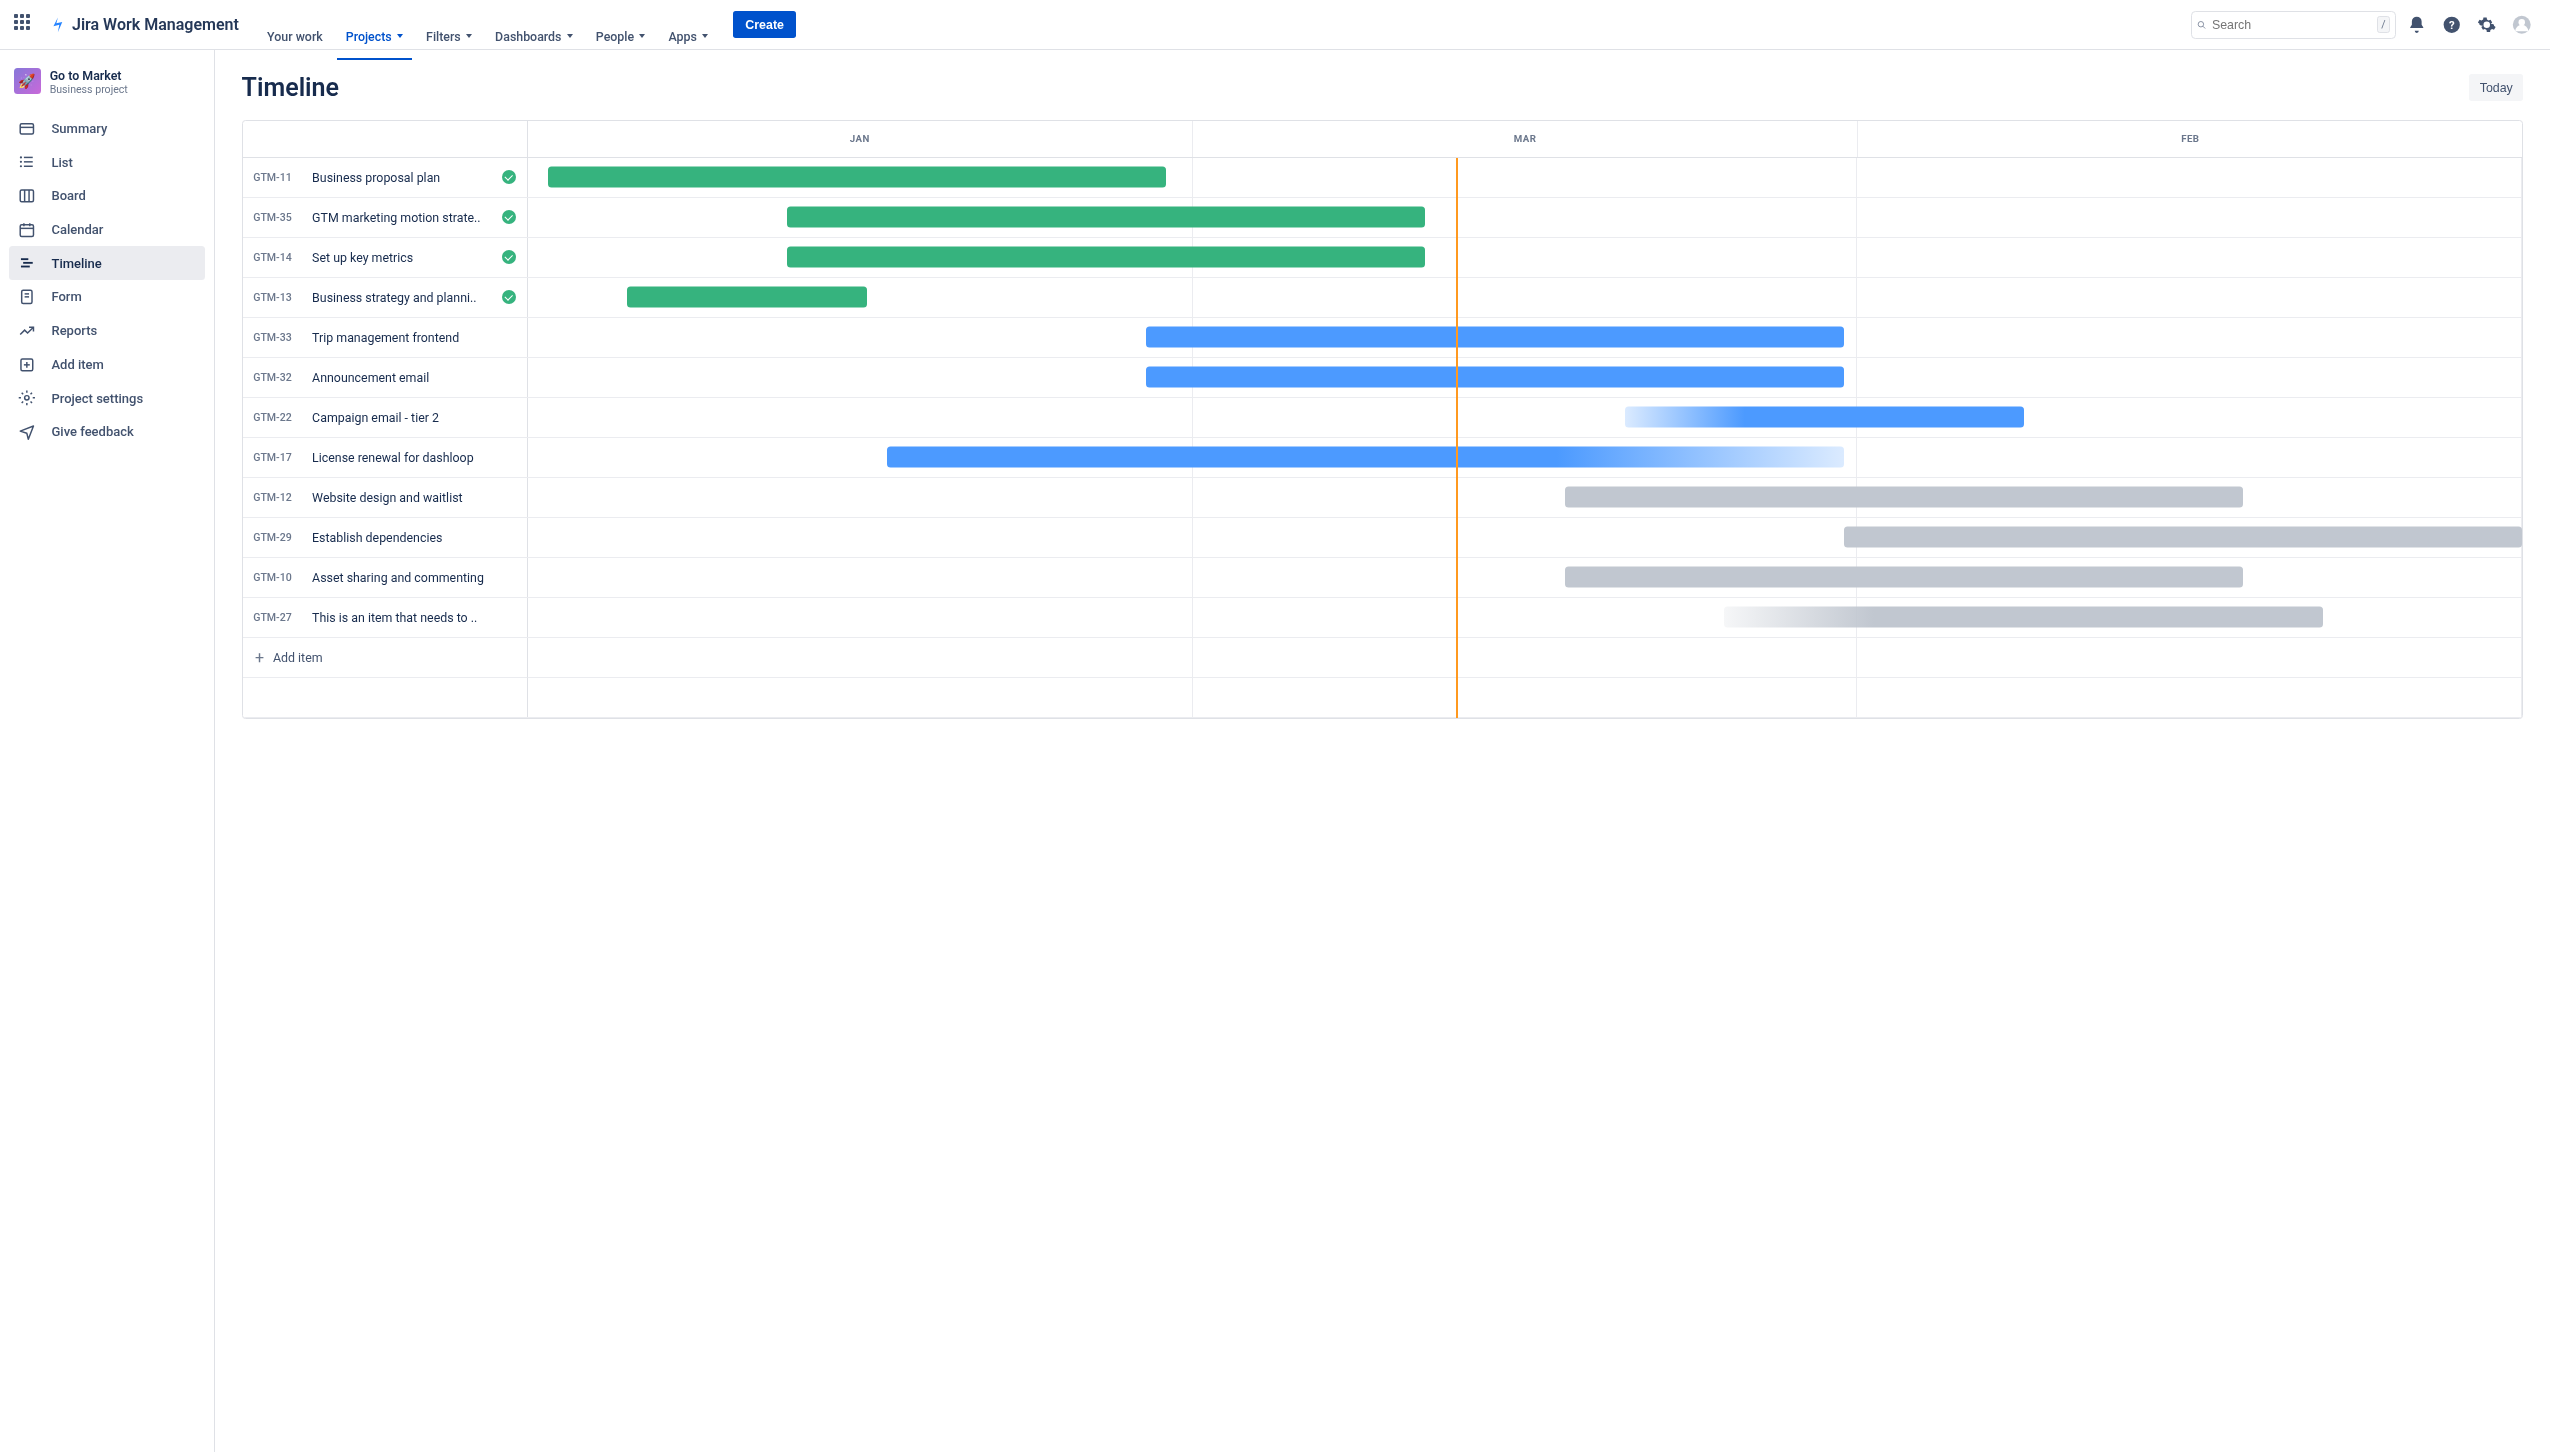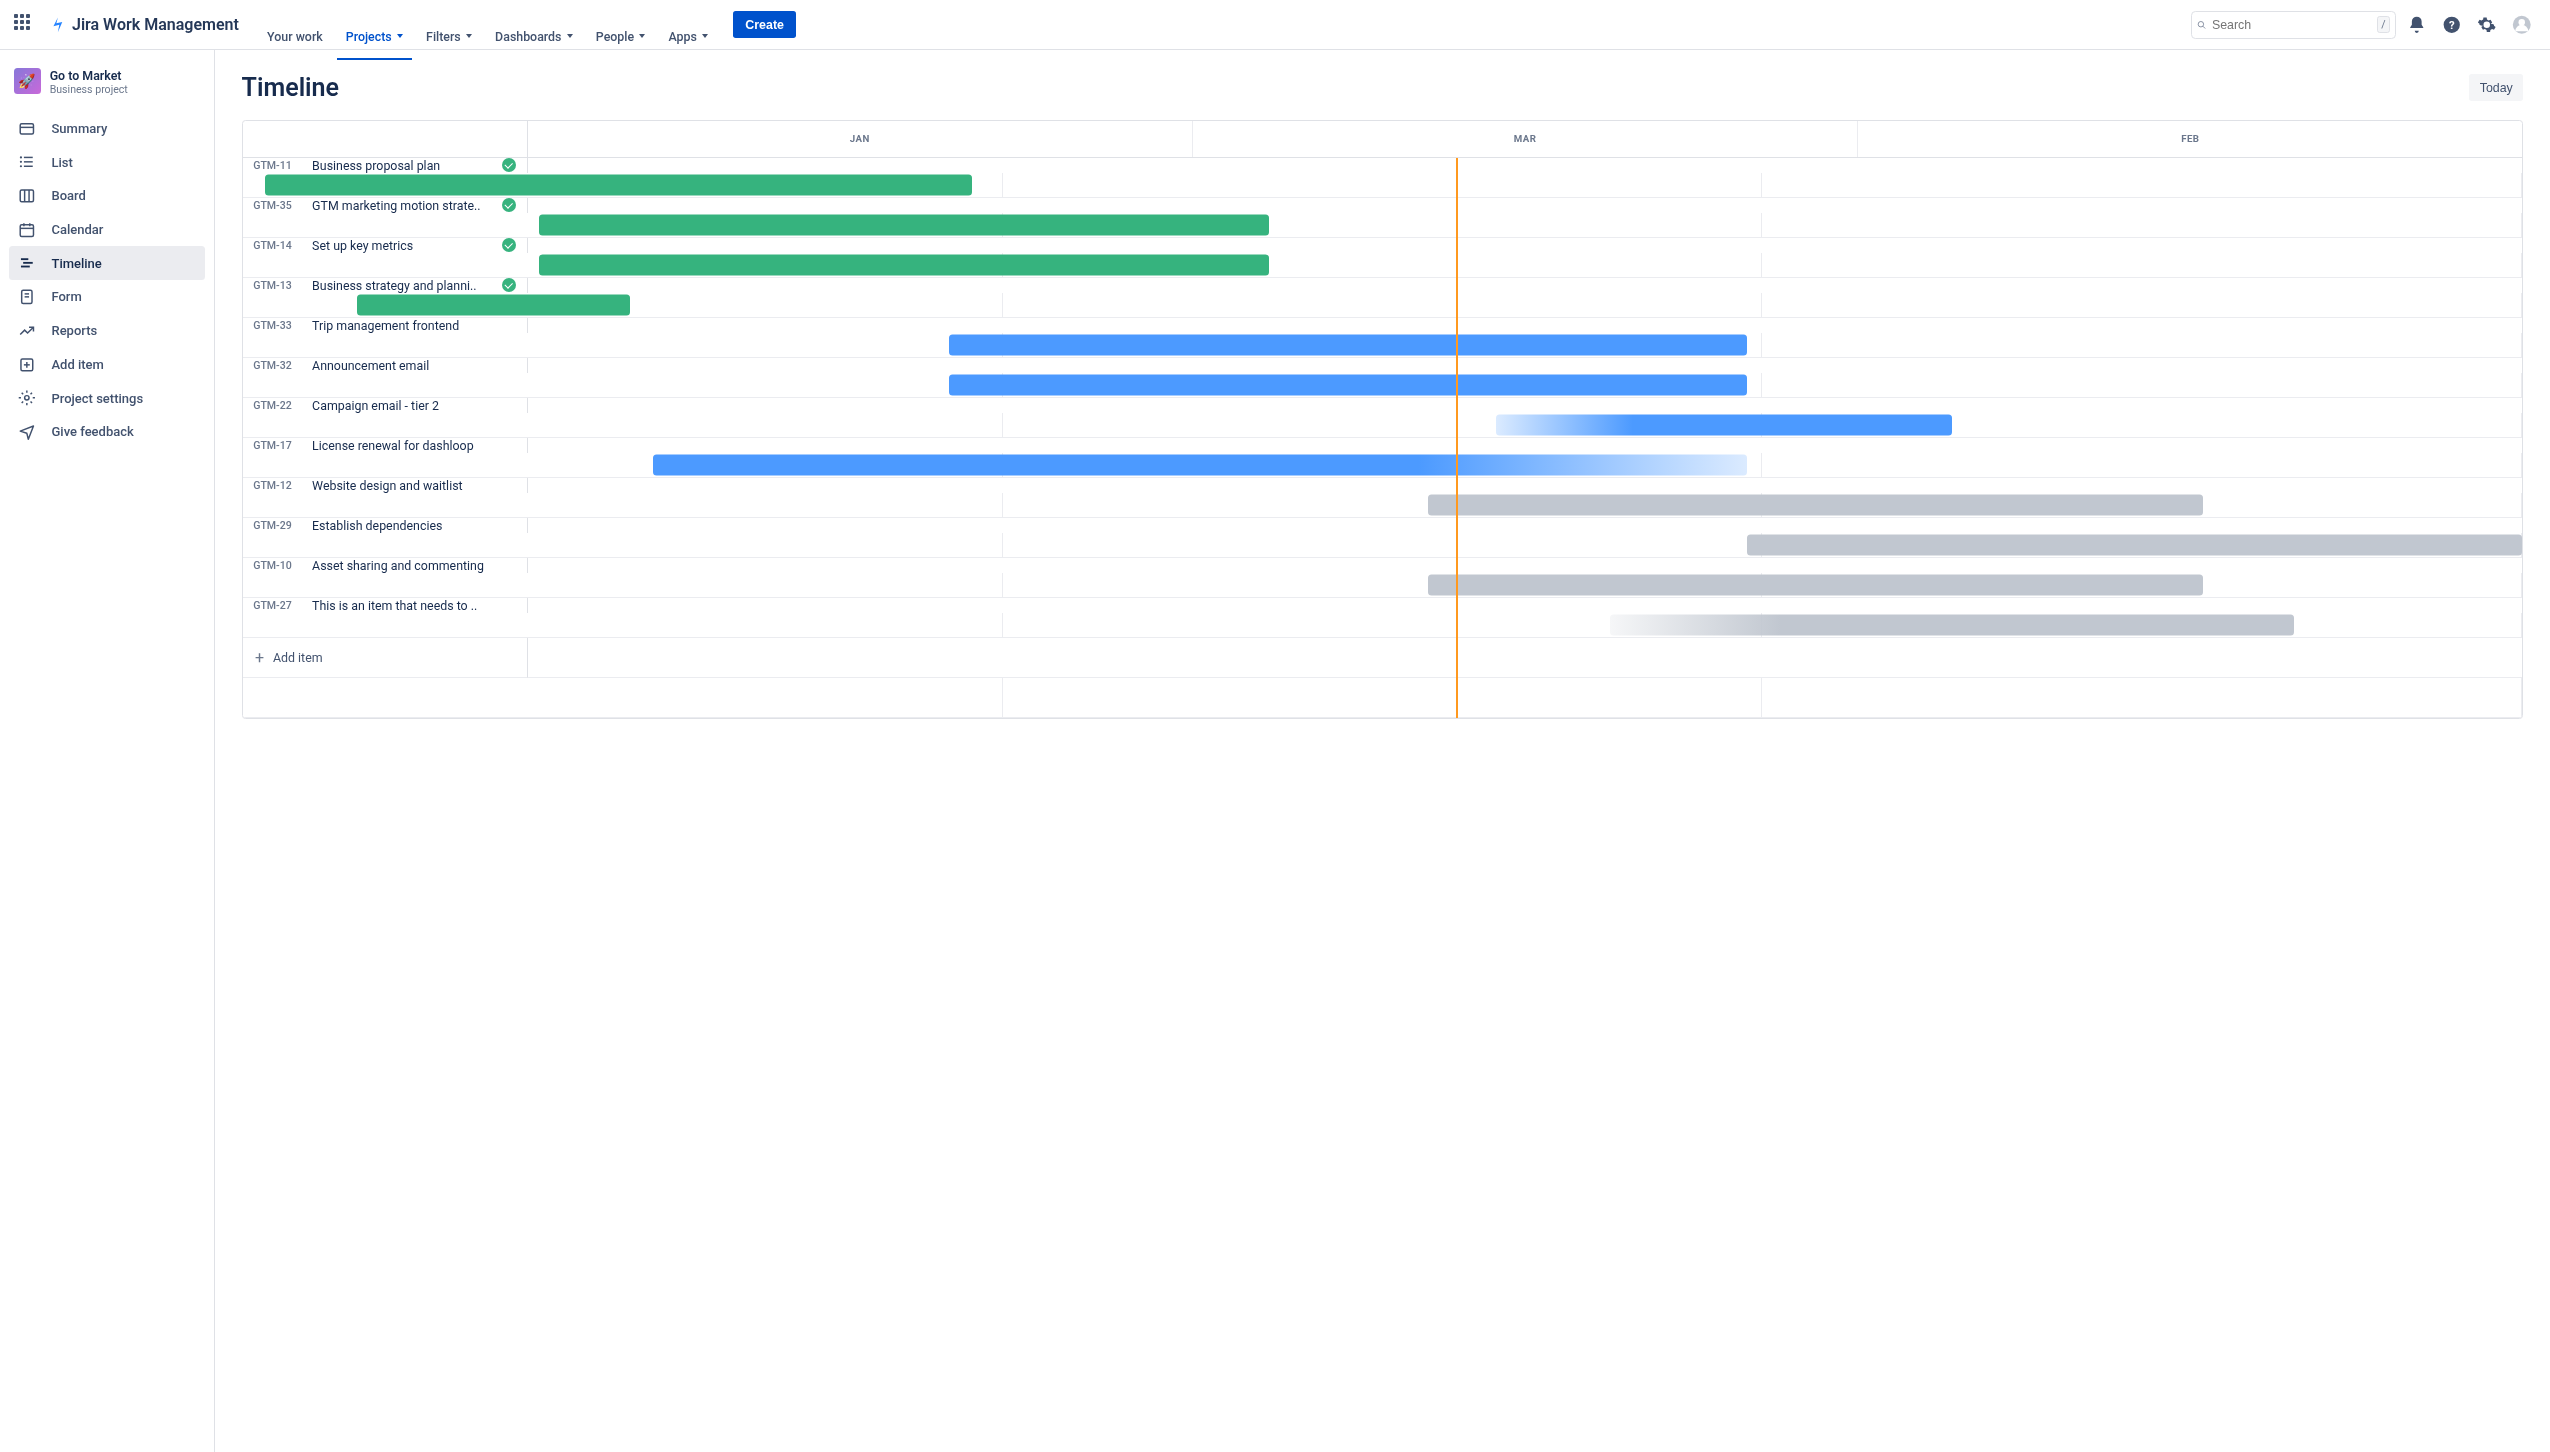--- a/index.html
+++ b/index.html
@@ -43,21 +43,21 @@
 .today-btn { background: #F4F5F7; border: none; padding: 6.2px 10.6px; font-size: 12.4px; font-weight: 500; border-radius: 2.7px; cursor: pointer; color: #42526E; }
 
 .timeline { border: 0.9px solid #DFE1E6; border-radius: 3.5px; overflow: hidden; }
 .months-row { display: flex; border-bottom: 0.9px solid #DFE1E6; height: 37px; }
 .left-col { width: 285px; border-right: 0.9px solid #DFE1E6; flex-shrink: 0; }
 .months { flex: 1; display: flex; position: relative; }
 .month { flex: 1; display: flex; align-items: center; justify-content: center; font-size: 9.7px; font-weight: 700; color: #6B778C; border-right: 0.9px solid #EBECF0; letter-spacing: 0.4px; }
 .month:last-child { border-right: none; }
 
 .rows { position: relative; }
-.trow { display: flex; border-bottom: 0.9px solid #EBECF0; height: 40px; flex-direction: column; }
+.trow { display: flex; border-bottom: 0.9px solid #EBECF0; height: 40px; }
 .task-cell { width: 285px; border-right: 0.9px solid #DFE1E6; display: flex; align-items: center; padding: 0 10.6px; gap: 8.9px; flex-shrink: 0; }
 .task-key { font-size: 10.6px; color: #6B778C; font-weight: 500; width: 50px; }
 .task-title { font-size: 12.4px; color: #172B4D; flex: 1; white-space: nowrap; overflow: hidden; text-overflow: ellipsis; }
 .status-done { width: 14px; height: 14px; border-radius: 50%; background: #36B37E; display: flex; align-items: center; justify-content: center; flex-shrink: 0; }
 .status-done::after { content: ""; width: 6.2px; height: 3.5px; border-left: 1.8px solid #fff; border-bottom: 1.8px solid #fff; transform: rotate(-45deg); margin-top: -1.8px; }
 .bar-area { flex: 1; position: relative; background: repeating-linear-gradient(to right, transparent 0, transparent calc(33.333% - 0.9px), #EBECF0 calc(33.333% - 0.9px), #EBECF0 33.333%); }
 .bar { position: absolute; top: 50%; transform: translateY(-50%); height: 21px; border-radius: 3.5px; }
 .bar.green { background: #36B37E; }
 .bar.blue { background: #4C9AFF; }
 .bar.grey { background: #C1C7D0; }

